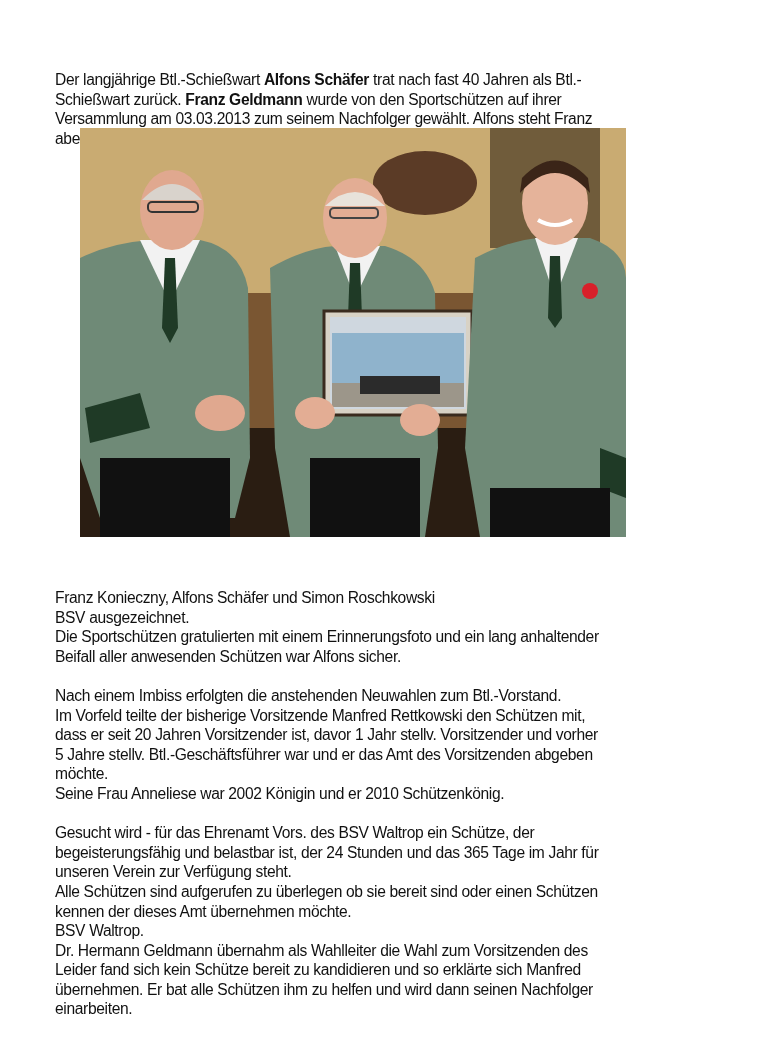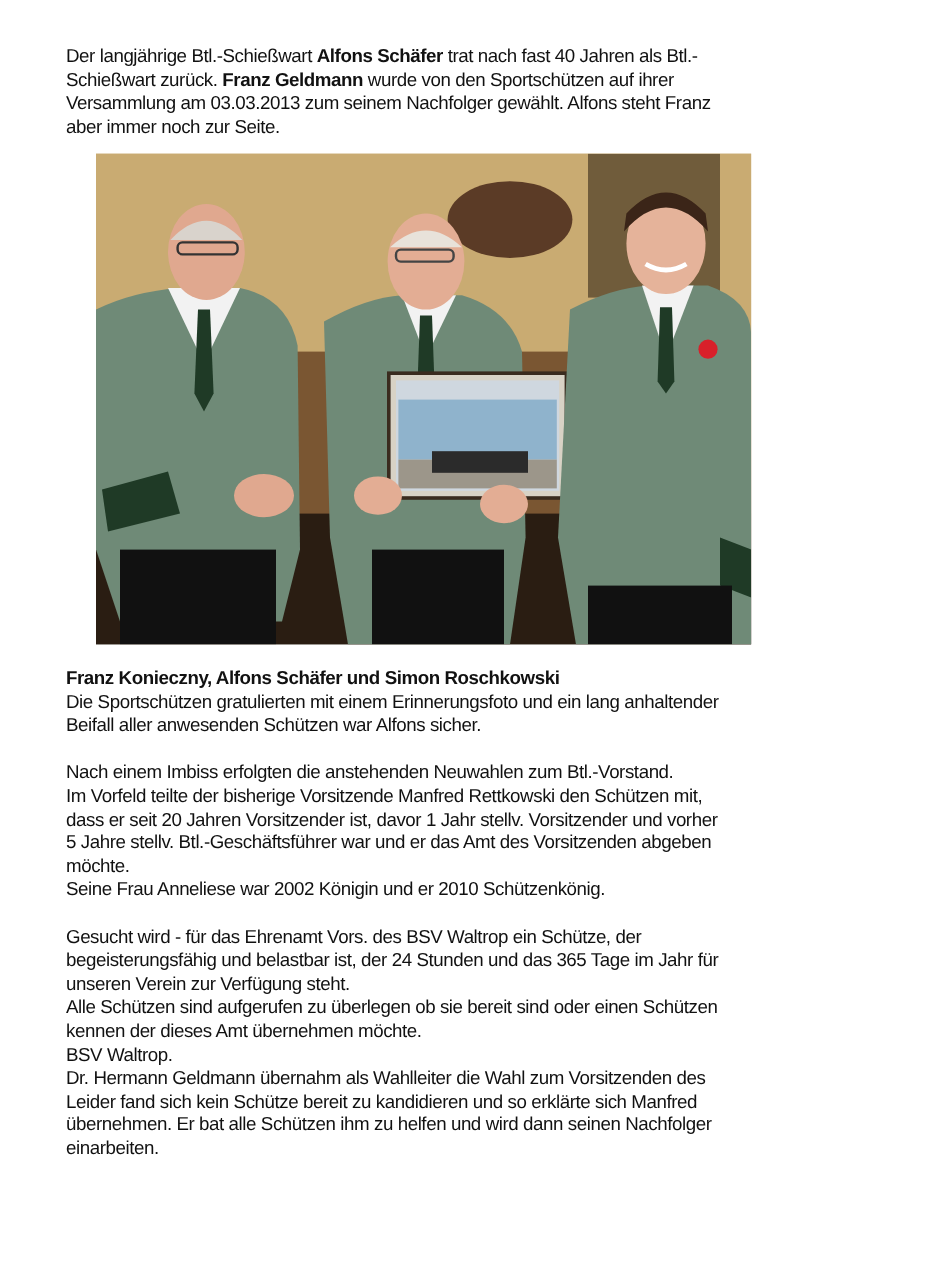--- a/index.html
+++ b/index.html
@@ -1,25 +1,25 @@
 <!DOCTYPE html>
 <html><head>
 <meta charset="utf-8">
 <style>
   html, body { margin: 0; padding: 0; background: #ffffff; }
   body { width: 780px; height: 1054px; position: relative; overflow: hidden;
          font-family: "Liberation Sans", sans-serif; color: #111; }
   .txt { position: absolute; left: 55px; width: 700px; font-size: 15.6px; line-height: 19.6px;
-         letter-spacing: -0.35px; font-stretch: condensed; }
+         letter-spacing: -0.35px; font-stretch: condensed; margin-top: 32px; }
   .txt p { margin: 0; }
   .txt b { font-weight: bold; }
   #intro { top: 38px; }
   #body { top: 556px; }
   .gap { height: 19.6px; }
-  .caption { font-weight: bold; }
+  .caption { font-weight: normal; }
 
   #photo { position: absolute; left: 80px; top: 128px; width: 546px; height: 409px; overflow: hidden;
            background: linear-gradient(180deg, #c7a970 0%, #bea065 40%, #8d6a3e 62%, #5a3f22 78%, #2b1f14 100%); }
   #photo svg { display: block; width: 100%; height: 100%; }
 </style>
 </head>
 <body>
 
 <div class="txt" id="intro">
     <p><span>Der langjährige Btl.-Schießwart </span><b>Alfons Schäfer</b><span> trat nach fast 40 Jahren als Btl.-</span></p>
@@ -81,20 +81,21 @@
       <path d="M520 320 L546 330 L546 370 L520 360 Z" fill="#1f3a26"></path>
       <rect x="410" y="360" width="120" height="49" fill="#111"></rect>
     </g>
   </svg>
 </div>
 
 <div class="txt" id="body">
   <p class="caption">Franz Konieczny, Alfons Schäfer und Simon Roschkowski</p>
   <div id="paragraphs">
       <div>
+        <p>BSV ausgezeichnet.</p>
         <p>Die Sportschützen gratulierten mit einem Erinnerungsfoto und ein lang anhaltender</p>
         <p>Beifall aller anwesenden Schützen war Alfons sicher.</p>
       </div>
       <div class="gap"></div>
       <div>
         <p>Nach einem Imbiss erfolgten die anstehenden Neuwahlen zum Btl.-Vorstand.</p>
         <p>Im Vorfeld teilte der bisherige Vorsitzende Manfred Rettkowski den  Schützen mit,</p>
         <p>dass er seit 20 Jahren Vorsitzender ist, davor 1 Jahr stellv. Vorsitzender und vorher</p>
         <p>5 Jahre stellv. Btl.-Geschäftsführer war und er das Amt des Vorsitzenden abgeben</p>
         <p>möchte.</p>

